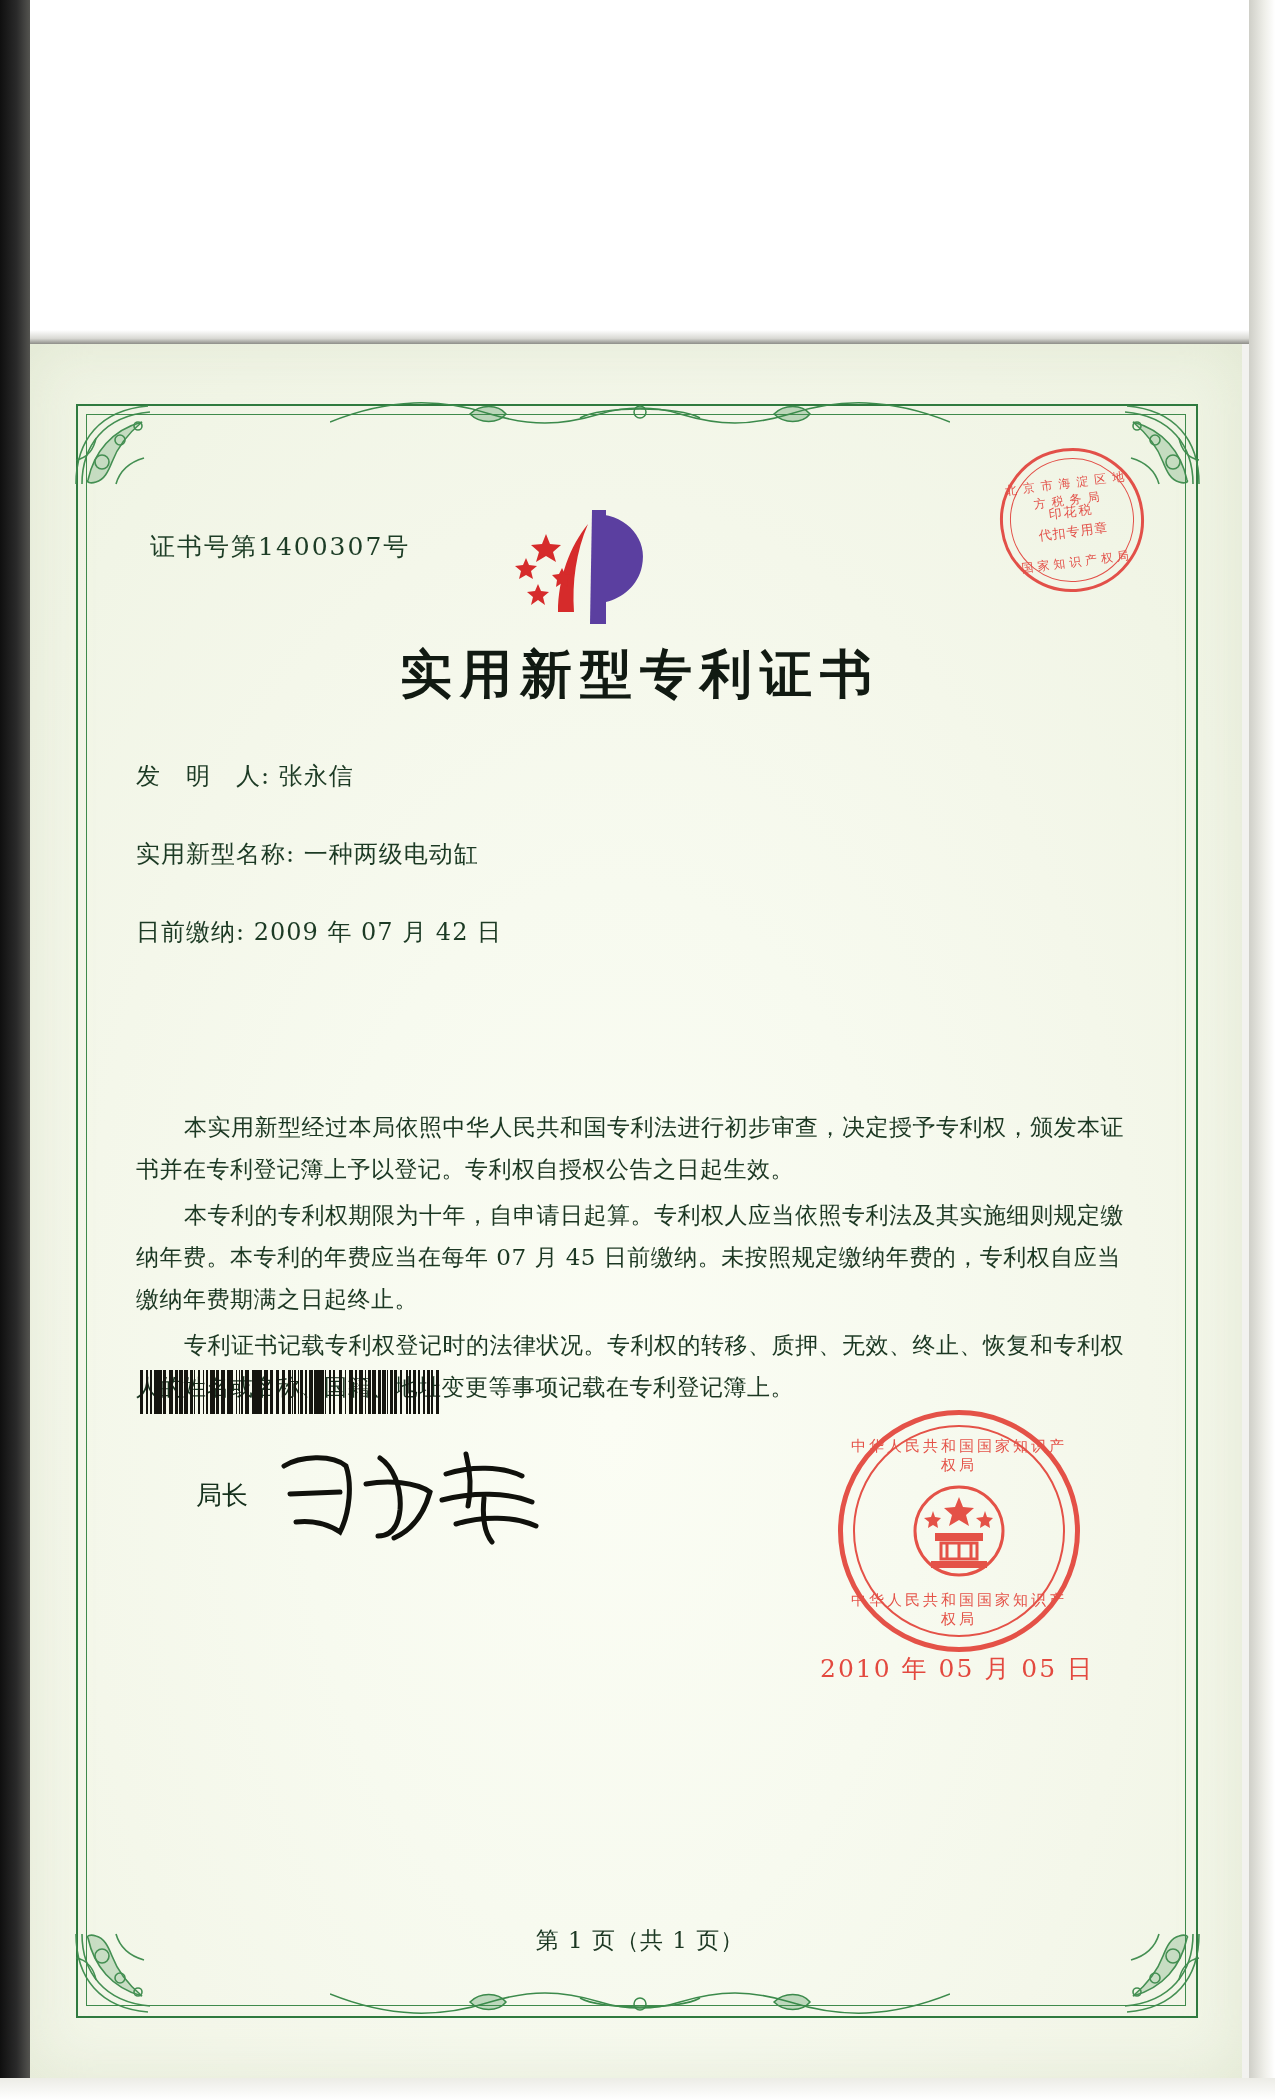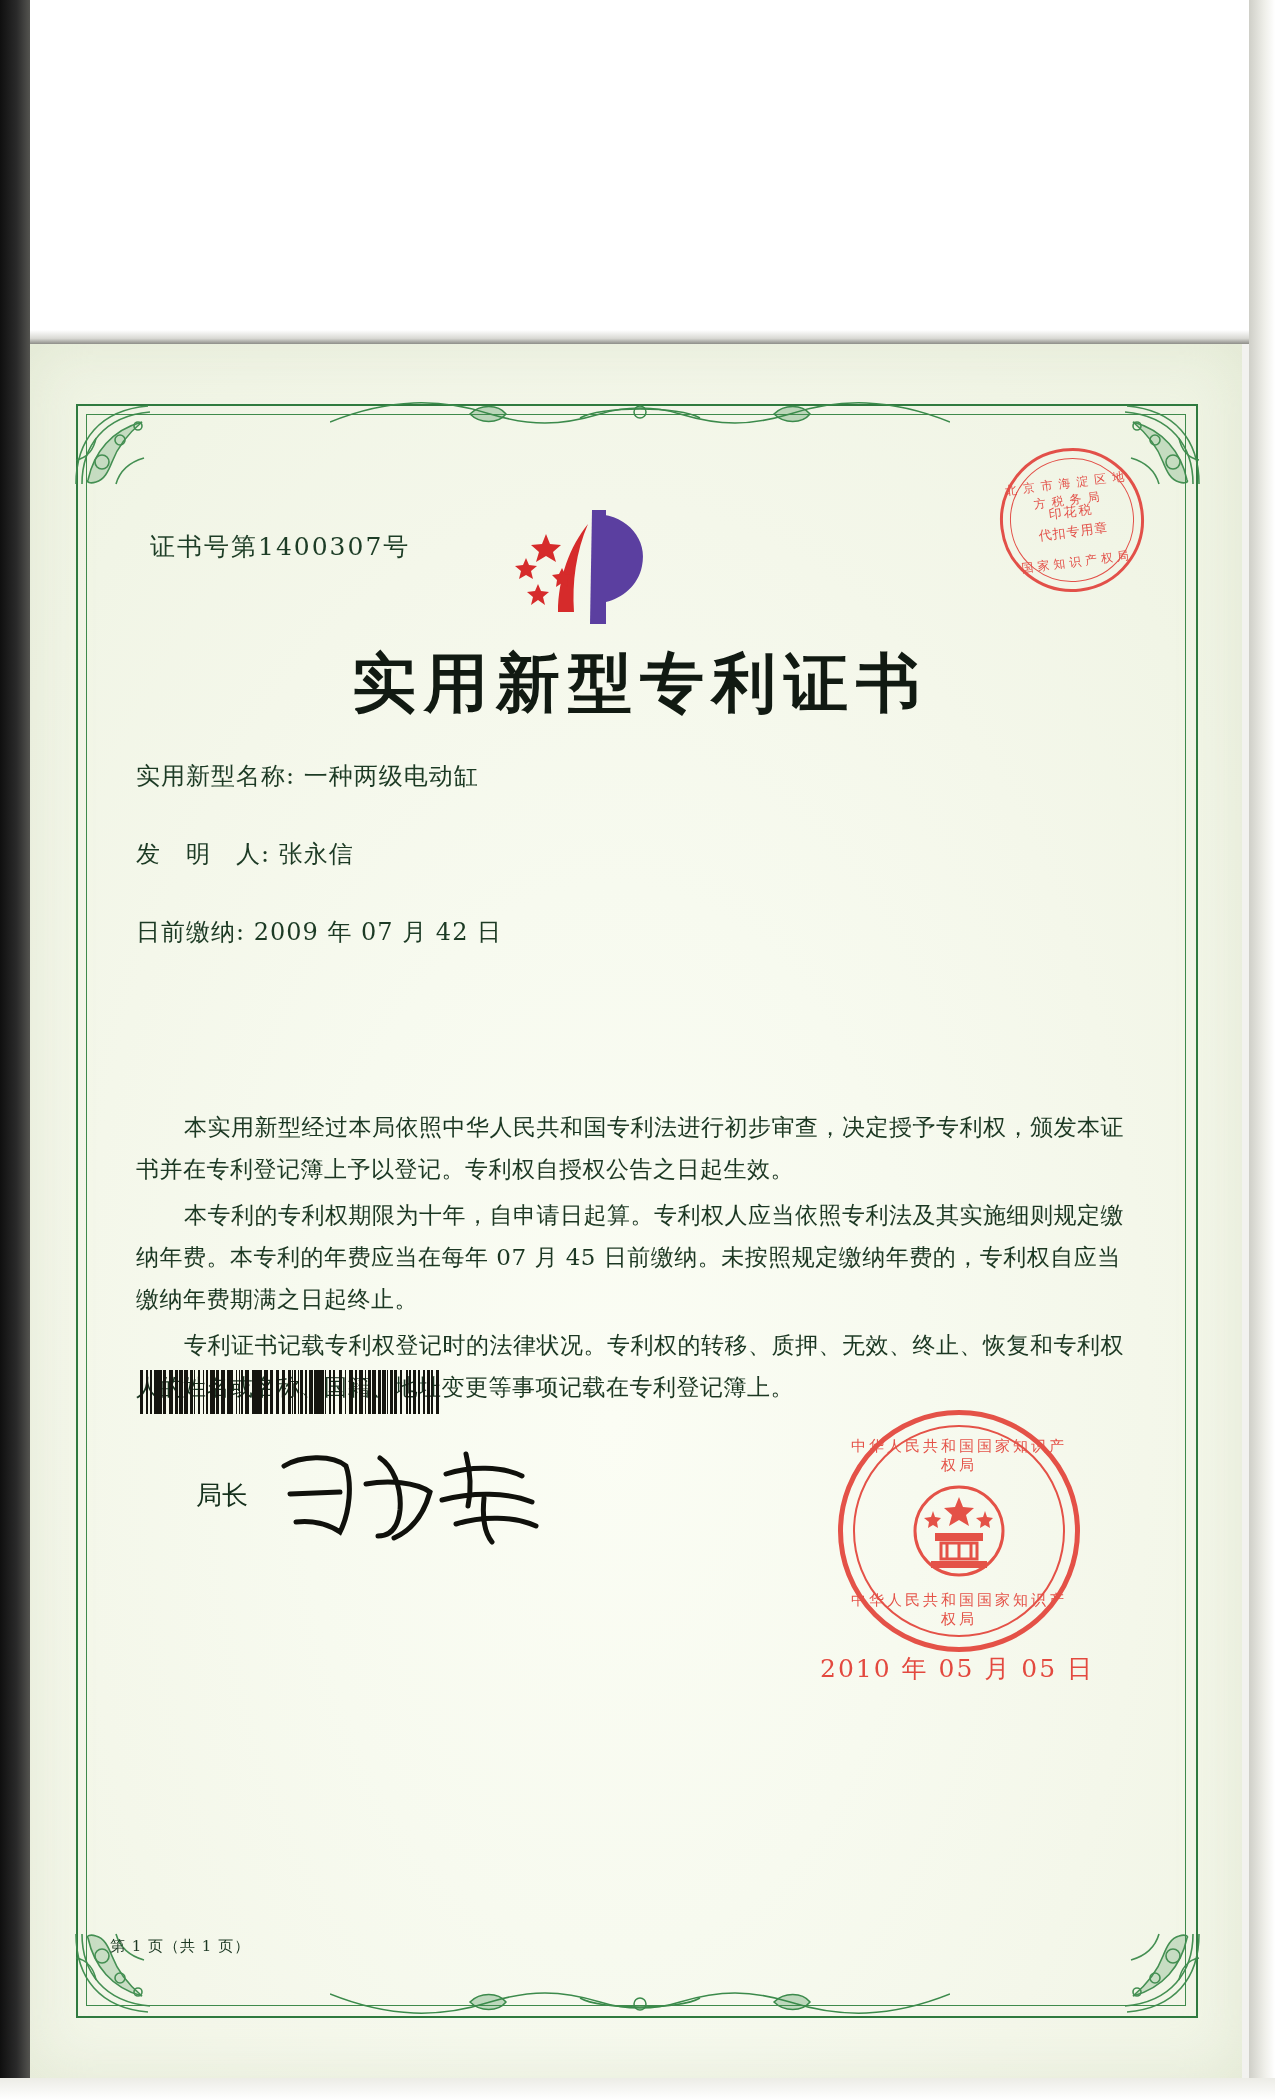--- a/index.html
+++ b/index.html
@@ -115,21 +115,21 @@
     position:absolute;left:0;right:0;top:72px;text-align:center;font-size:13px;letter-spacing:1px;
   }
   .stamp-top .t4{
     position:absolute;left:0;right:0;bottom:18px;text-align:center;font-size:12px;letter-spacing:4px;
   }
 
   .title{
     position:absolute;left:0;right:0;top:210px;text-align:center;
     font-family:"DejaVu Serif","Liberation Serif",serif;
     font-weight:bold;
-    font-size:64px;
+    font-size:52px;
     letter-spacing:8px;
     color:#111a12;
   }
 
   .fields{
     position:absolute;left:26px;top:330px;width:1000px;
     font-family:"DejaVu Serif","Liberation Serif",serif;
     color:#1c3a24;
   }
   .field{
@@ -184,23 +184,23 @@
   .seal .emblem svg{width:100%;height:100%;display:block;}
 
   .seal-date{
     position:absolute;right:76px;top:1222px;
     color:#e23b31;font-size:25px;letter-spacing:2px;
     font-family:"DejaVu Serif","Liberation Serif",serif;
     opacity:.92;
   }
 
   .page-no{
-    position:absolute;left:0;right:0;bottom:34px;
-    font-family:"DejaVu Serif","Liberation Serif",serif;
-    font-size:15px;color:#1b3722;letter-spacing:1px;
+    position:absolute;left:0;right:0;bottom:34px;text-align:center;
+    font-family:"DejaVu Serif","Liberation Serif",serif;
+    font-size:23px;color:#1b3722;letter-spacing:1px;
   }
 </style>
 </head>
 <body>
 
 <div class="scan"></div>
 <div class="edge-top"></div>
 <div class="edge-top-dark"></div>
 <div class="edge-left"></div>
 <div class="edge-right"></div>
@@ -300,26 +300,26 @@
     <div class="t1">北京市海淀区地方税务局</div>
     <div class="t2">印花税</div>
     <div class="t3">代扣专用章</div>
     <div class="t4">国家知识产权局</div>
   </div>
 
   <div class="title">实用新型专利证书</div>
 
   <div class="fields">
     <div class="field">
+      <span class="lbl">发　明　人:</span>
+      <span class="val">张永信</span>
+    </div>
+    <div class="field">
       <span class="lbl">实用新型名称:</span>
       <span class="val">一种两级电动缸</span>
-    </div>
-    <div class="field">
-      <span class="lbl">发　明　人:</span>
-      <span class="val">张永信</span>
     </div>
     <div class="field">
       <span class="lbl">日前缴纳:</span>
       <span class="val">2009 年 07 月 42 日</span>
     </div>
   </div>
 
   <div class="body-text">
     <p>本实用新型经过本局依照中华人民共和国专利法进行初步审查，决定授予专利权，颁发本证书并在专利登记簿上予以登记。专利权自授权公告之日起生效。</p>
     <p>本专利的专利权期限为十年，自申请日起算。专利权人应当依照专利法及其实施细则规定缴纳年费。本专利的年费应当在每年 07 月 45 日前缴纳。未按照规定缴纳年费的，专利权自应当缴纳年费期满之日起终止。</p>

